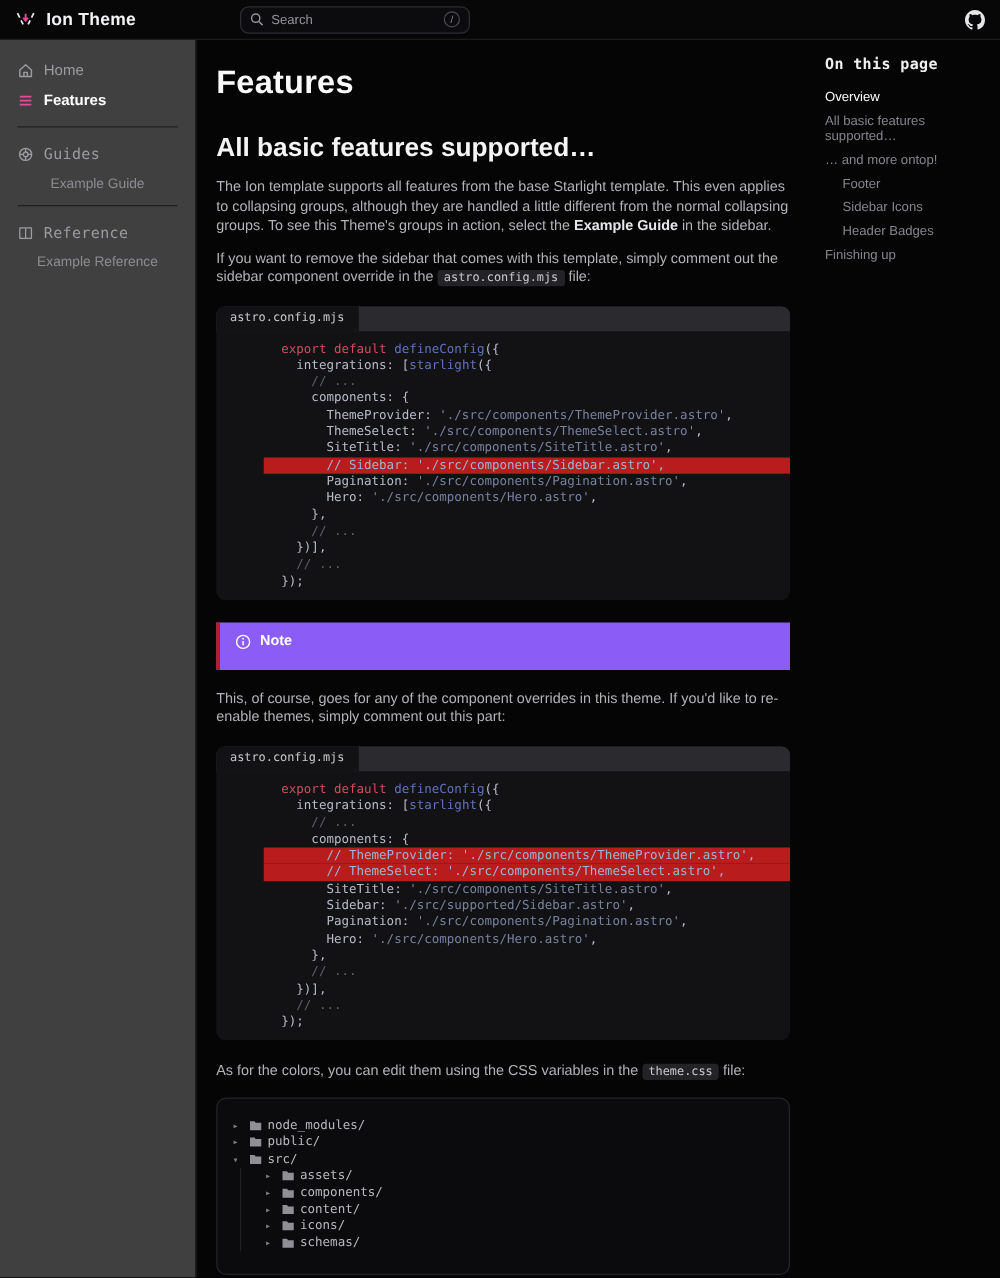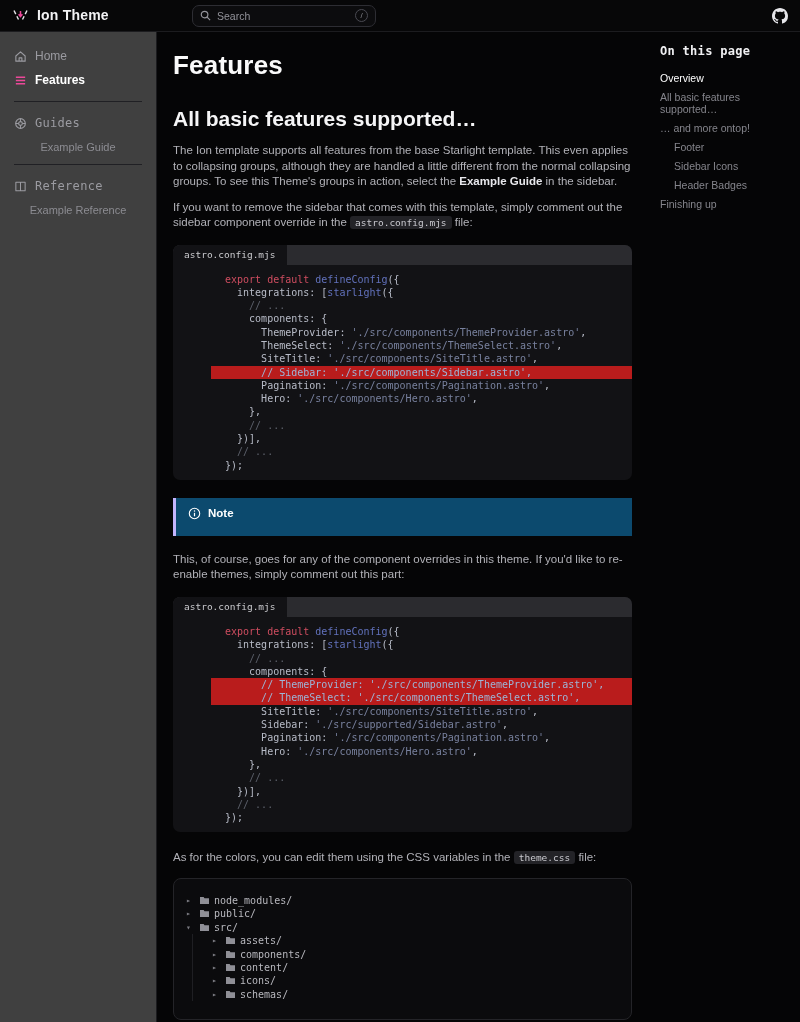--- a/index.html
+++ b/index.html
@@ -77,21 +77,21 @@
   .cl.hl { background:#b91c1c; }
   .tk-kw { color:#cf4d60; }
   .tk-fn { color:#6272bd; }
   .tk-pl { color:#b8bcc8; }
   .tk-st { color:#78819e; }
   .tk-co { color:#5c606a; }
   .cl.hl .tk-co { color:#9db4d6; }
 
   
   .note {
-    margin:16px 0; background:#0c4a6e; border-left:3px solid #c4b5fd;
+    margin:16px 0; background:#8b5cf6; border-left:3px solid #b91c1c;
     padding:9px 12px 10px; color:#e8e9f5;
   }
   .note-title { display:flex; align-items:center; gap:7px; font-weight:bold; font-size:11.5px; color:#ffffff; margin-bottom:6px; }
   .note-body { font-size:11px; line-height:15px; color:#e3e5f4; }
   .note-body code.ic { background:#121216; color:#cfcfd6; }
   .note-body a.ilink { color:#fbfbfd; }
 
   
   .file-tree {
     margin:12px 0; border:1px solid #242428; border-radius:8px;

